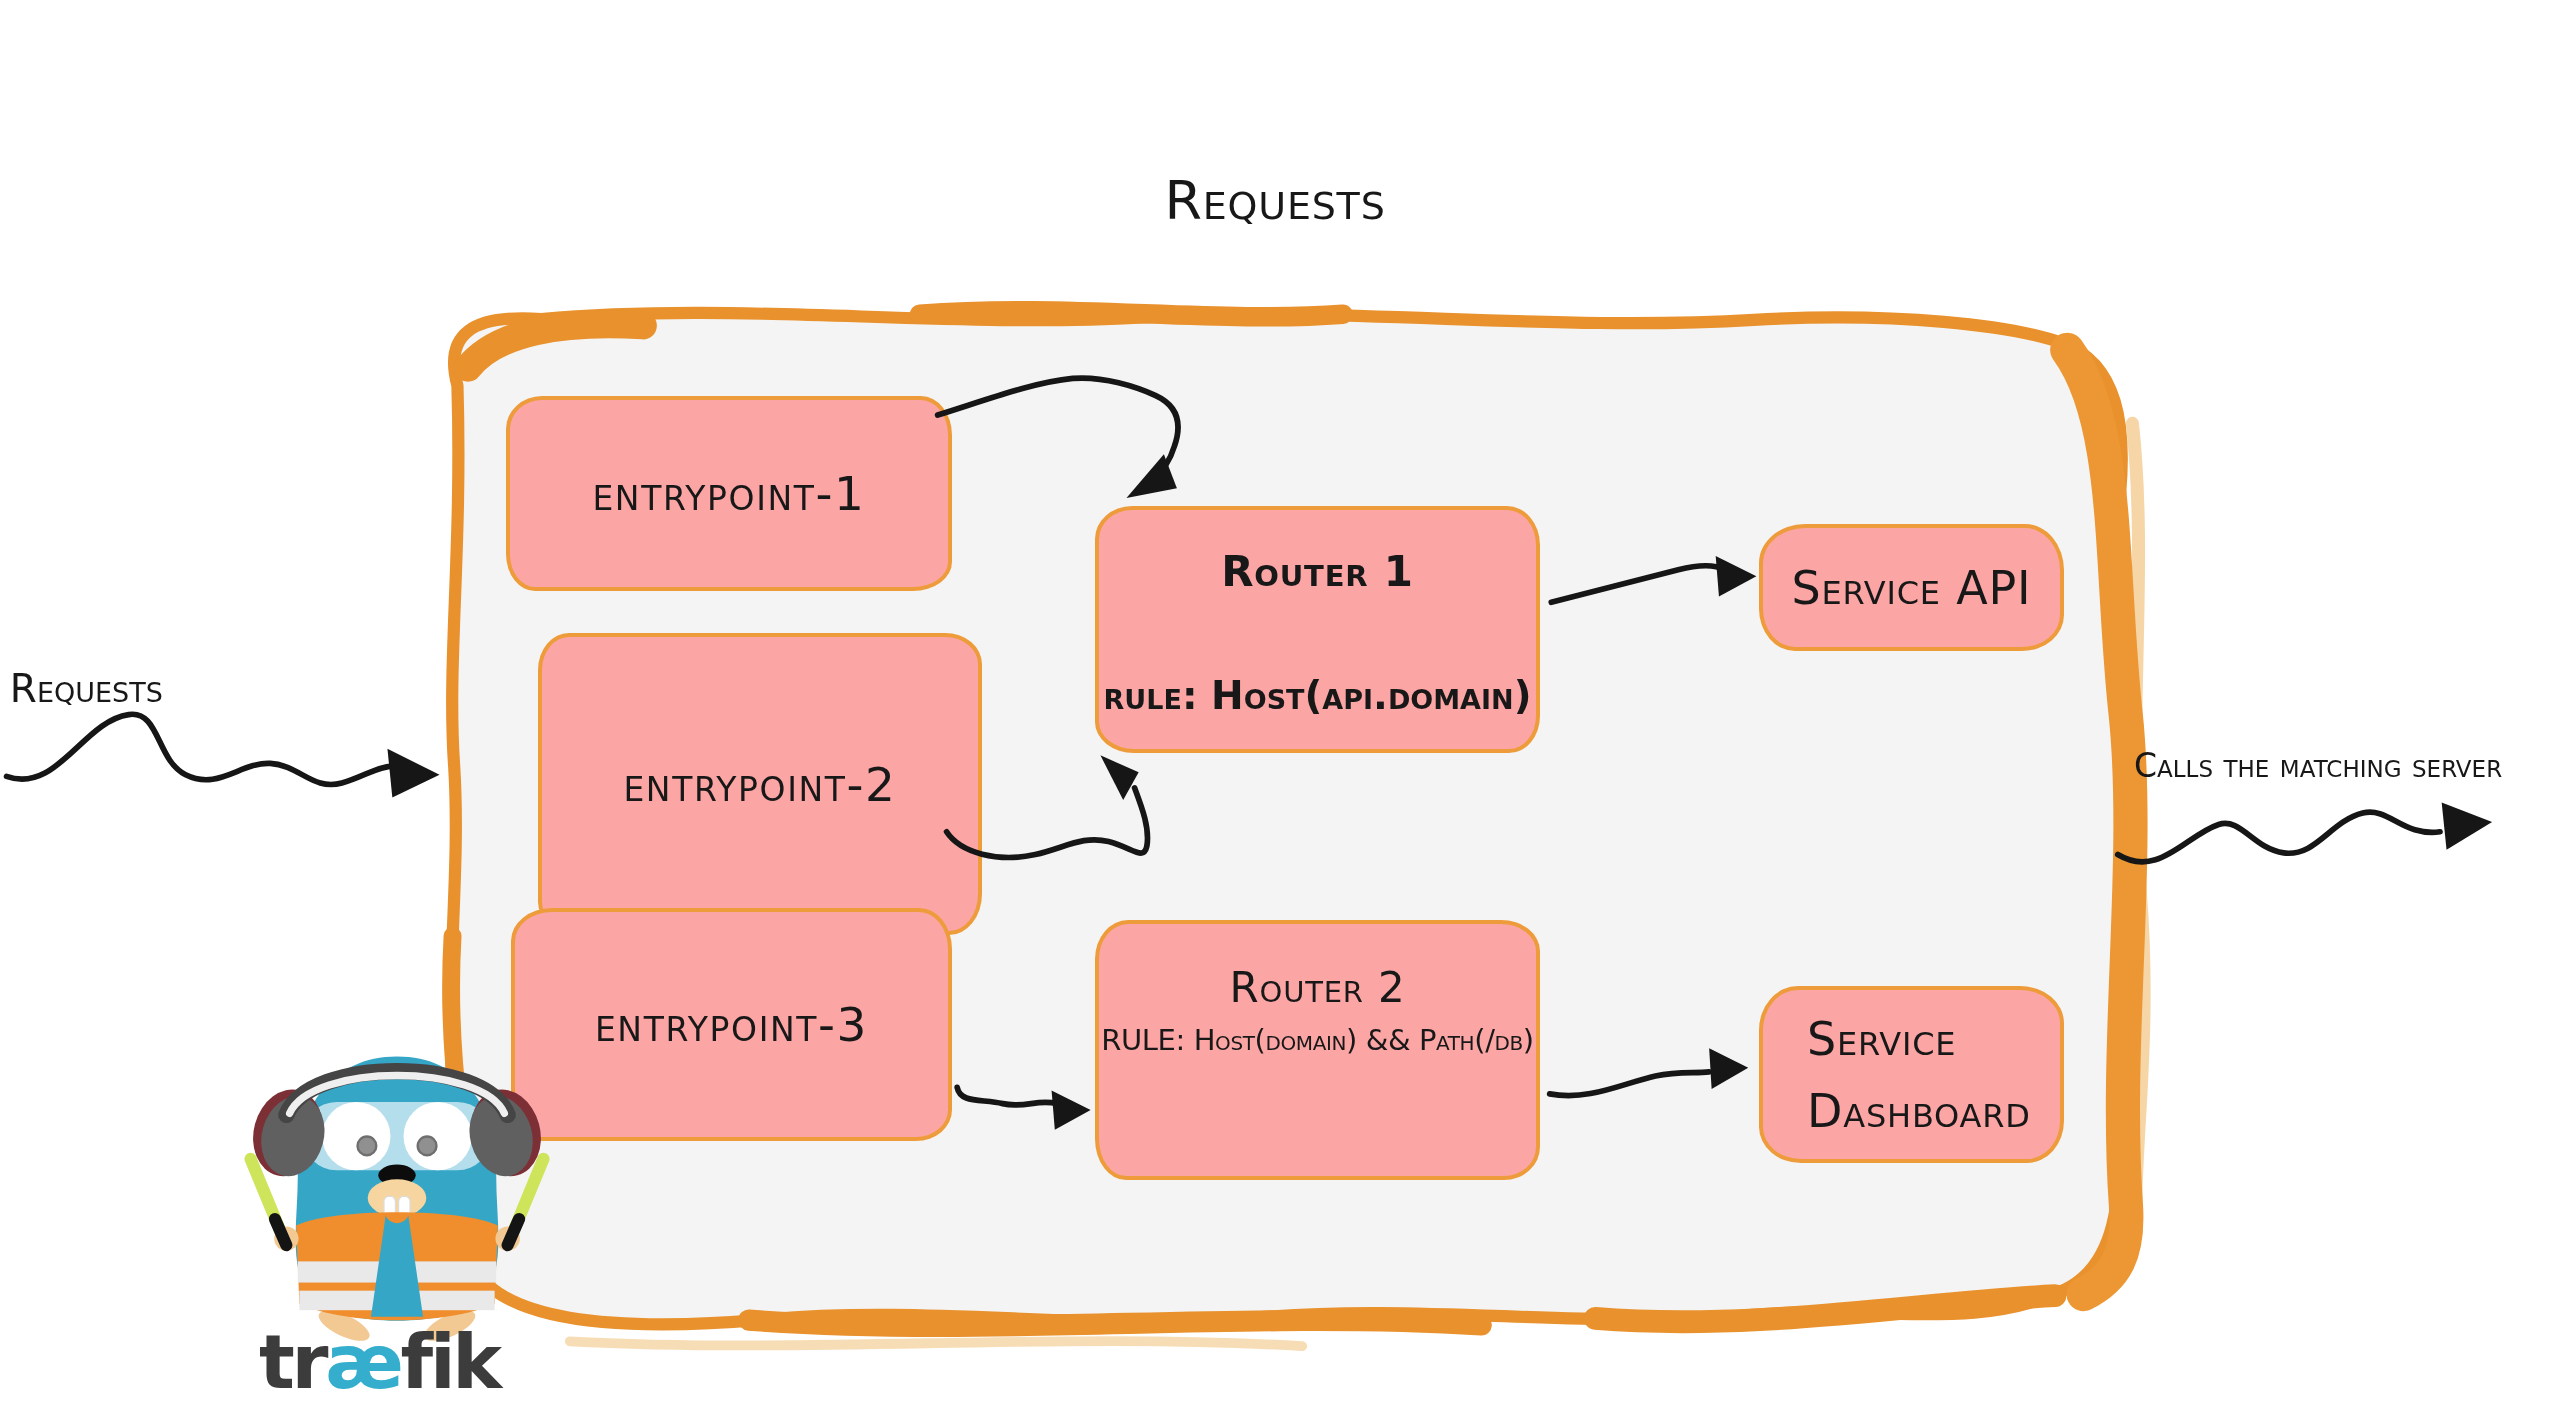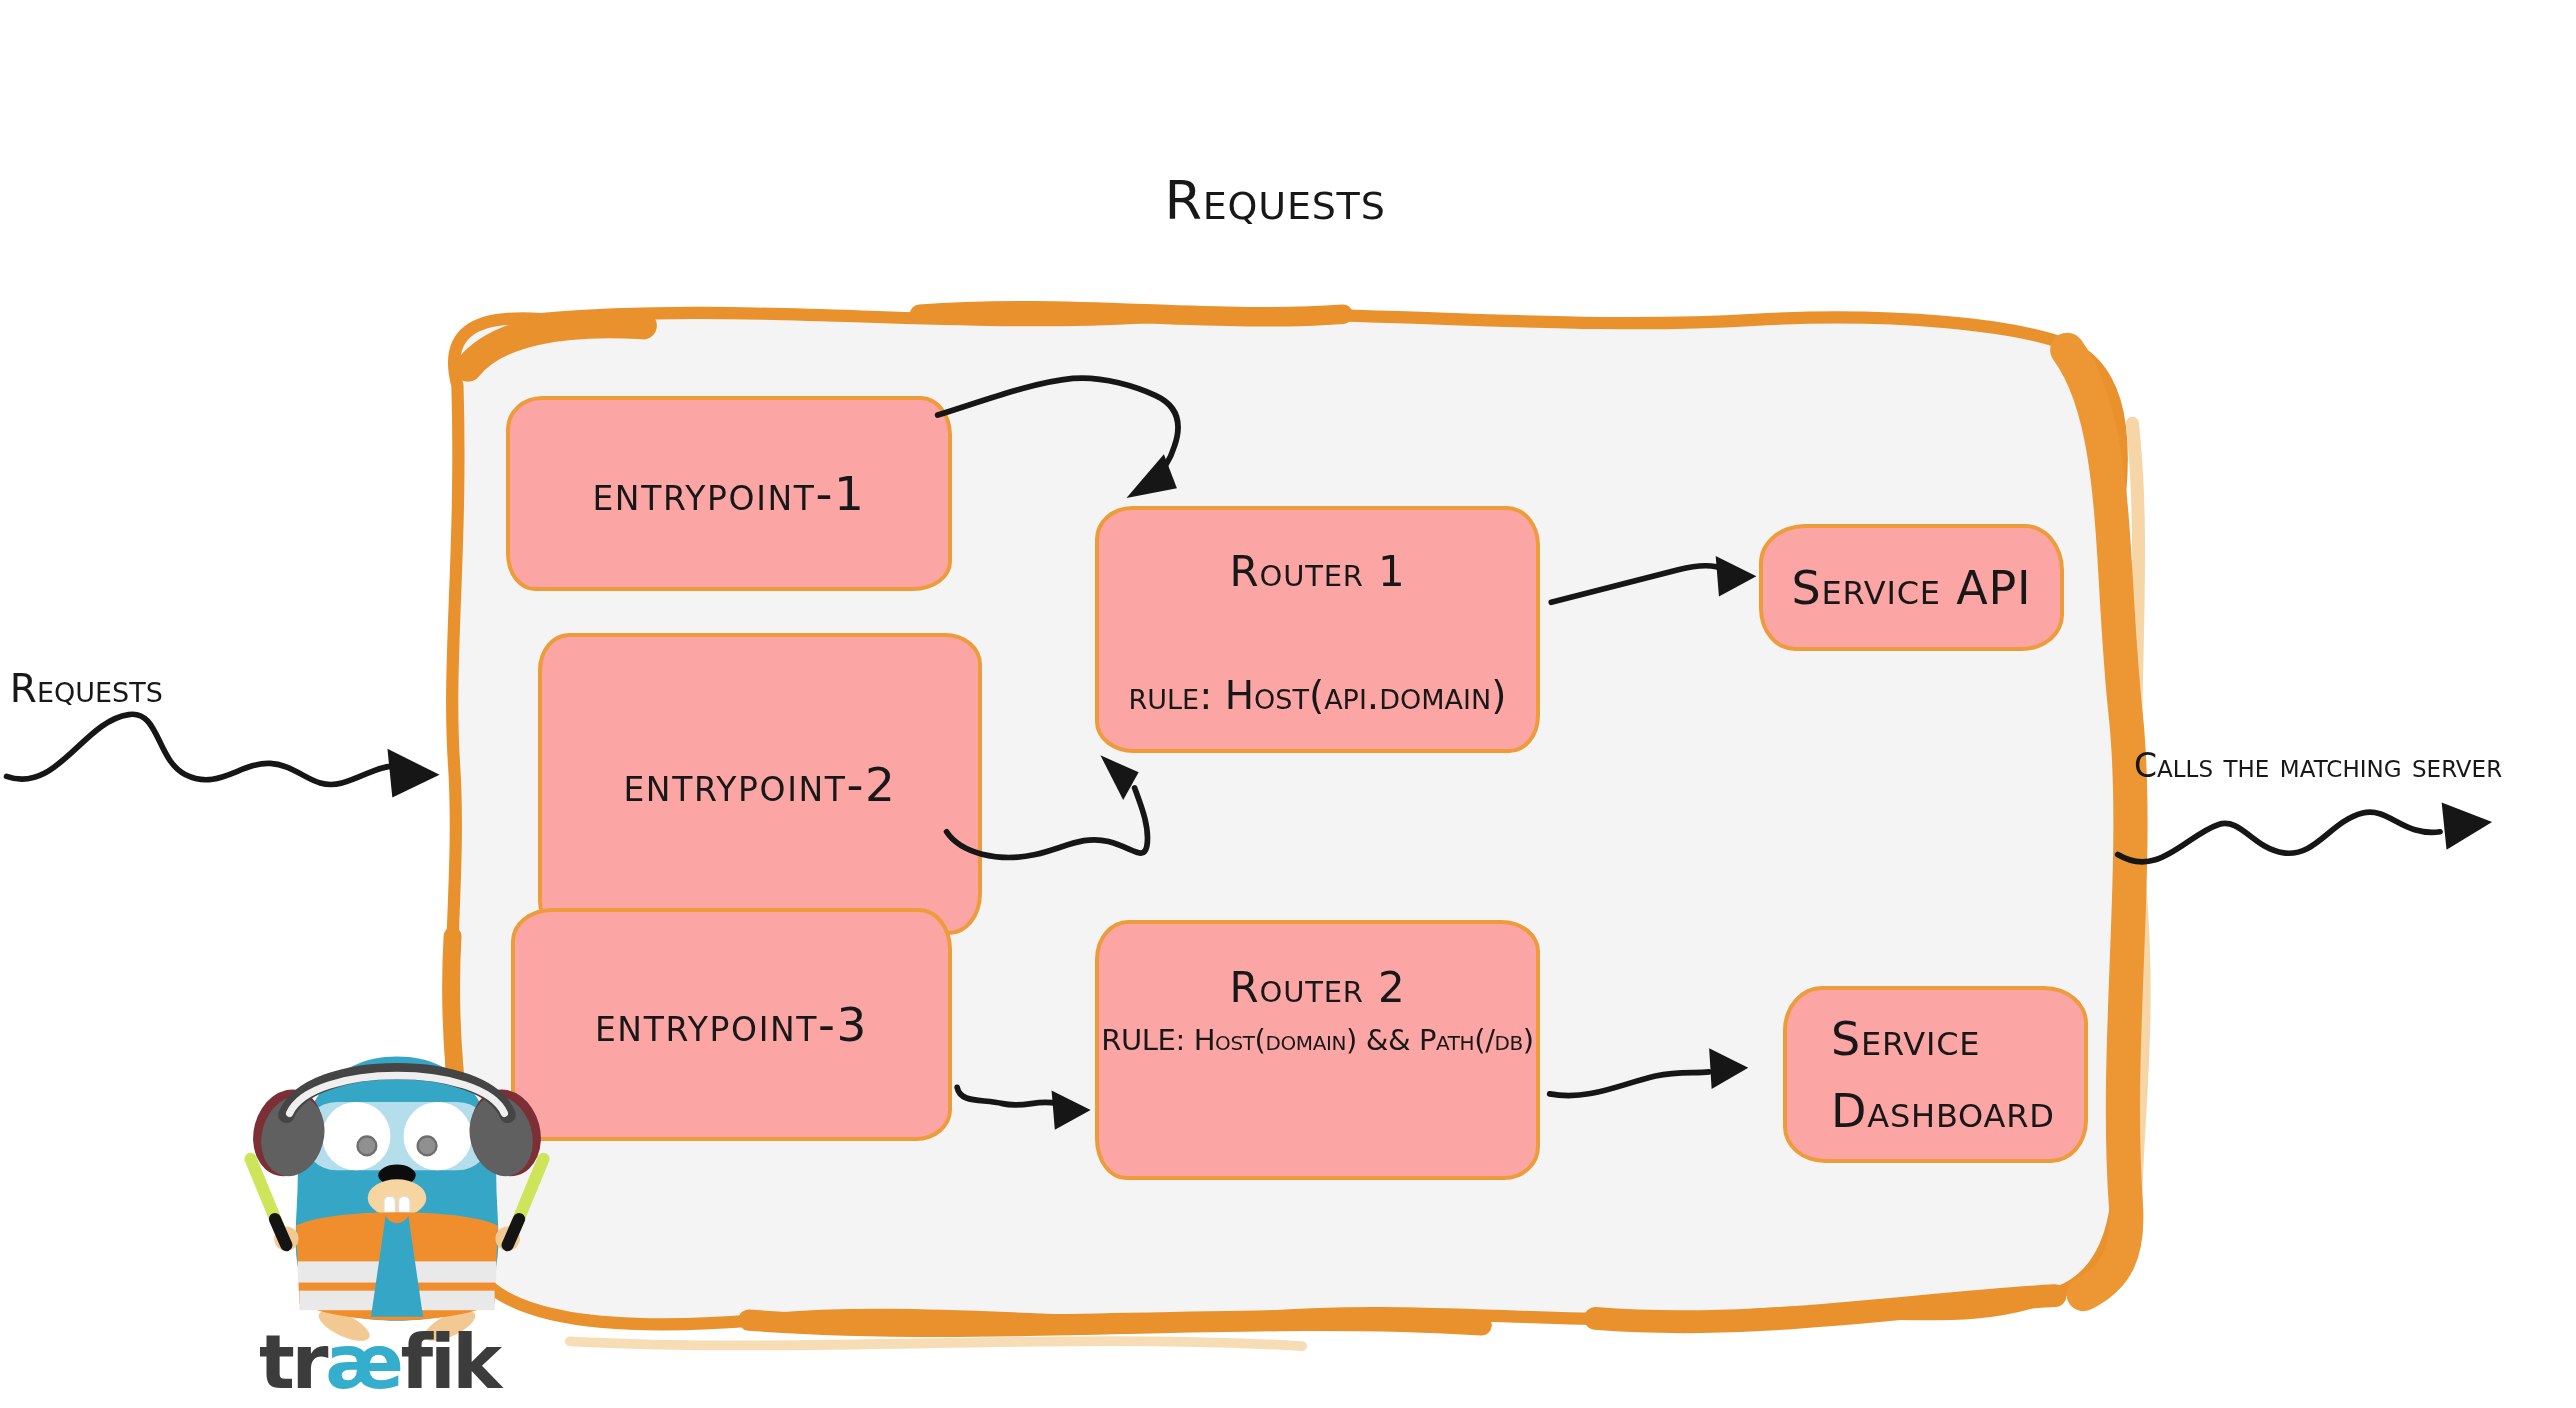--- a/index.html
+++ b/index.html
@@ -56,33 +56,33 @@
   <div class="sketch-box" style="left:506px;top:396px;width:446px;height:195px;border-radius:36px 31px 39px 29px / 33px 39px 29px 37px;">
     <div class="ep-label sc">entrypoint-1</div>
   </div>
   <div class="sketch-box" style="left:538px;top:633px;width:444px;height:302px;border-radius:31px 37px 33px 41px / 37px 31px 41px 33px;">
     <div class="ep-label sc">entrypoint-2</div>
   </div>
   <div class="sketch-box" style="left:511px;top:908px;width:441px;height:233px;border-radius:41px 33px 36px 31px / 33px 41px 31px 37px;">
     <div class="ep-label sc">entrypoint-3</div>
   </div>
 
-  <div class="sketch-box" style="left:1095px;top:506px;width:445px;height:247px;justify-content:space-between;padding:37px 8.1px 31px 8.1px;border-radius:37px 33px 31px 39px / 33px 39px 37px 31px;">
+  <div class="sketch-box" style="left:1095px;top:506px;width:445px;height:247px;justify-content:space-between;padding:37px 8.1px 31px 8.1px;border-radius:37px 33px 31px 39px / 33px 39px 37px 31px;font-weight:bold;">
     <div class="router-title sc">Router 1</div>
     <div class="r1-rule sc">rule: Host(api.domain)</div>
   </div>
   <div class="sketch-box" style="left:1095px;top:920px;width:445px;height:260px;justify-content:flex-start;padding:39px 6.5px 24.4px 6.5px;gap:11px;border-radius:33px 39px 36px 31px / 39px 31px 33px 41px;">
     <div class="router-title sc">Router 2</div>
     <div class="r2-rule sc">RULE: Host(domain) &amp;&amp; Path(/db)</div>
   </div>
 
   <div class="sketch-box" style="left:1759px;top:524px;width:305px;height:127px;border-radius:46px 39px 42px 36px / 39px 46px 36px 42px;">
     <div class="svc-label sc">Service API</div>
   </div>
-  <div class="sketch-box" style="left:1759px;top:986px;width:305px;height:177px;align-items:flex-start;justify-content:center;gap:18px;padding-left:44px;border-radius:39px 44px 37px 42px / 44px 37px 42px 36px;margin-left:24px;">
+  <div class="sketch-box" style="left:1759px;top:986px;width:305px;height:177px;align-items:flex-start;justify-content:center;gap:18px;padding-left:44px;border-radius:39px 44px 37px 42px / 44px 37px 42px 36px;">
     <div class="svc-label sc">Service</div>
     <div class="svc-label sc">Dashboard</div>
   </div>
 
   <div class="outside-label sc" style="left:9.8px;top:666px;">Requests</div>
   <div class="outside-label calls-label sc" style="left:2134px;top:746px;">Calls the matching server</div>
 
   <svg class="layer" viewBox="0 0 3165 1730">
     <g stroke="#161616" stroke-width="7" fill="none" stroke-linecap="round">
       <path d="M 8,954 C 70,976 102,886 158,878 C 196,872 192,934 228,952 C 268,972 296,936 332,938 C 368,940 384,972 420,962 C 448,954 462,942 484,941"></path>

